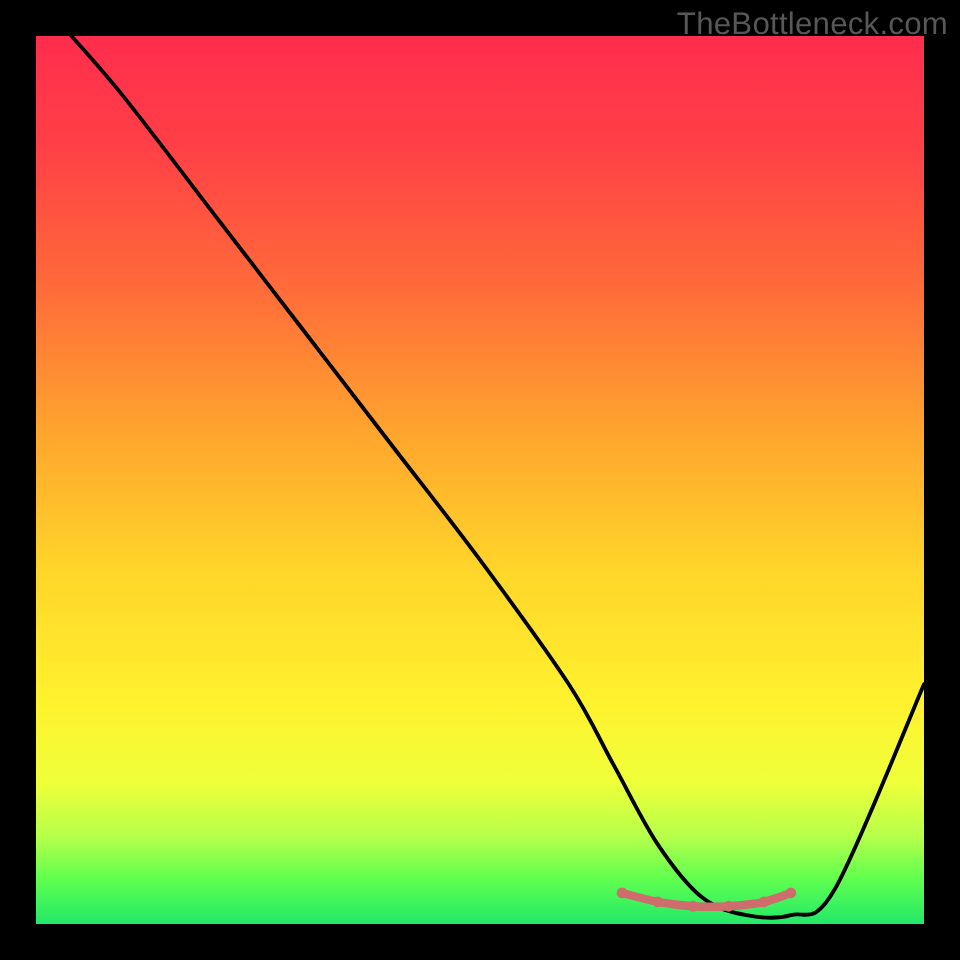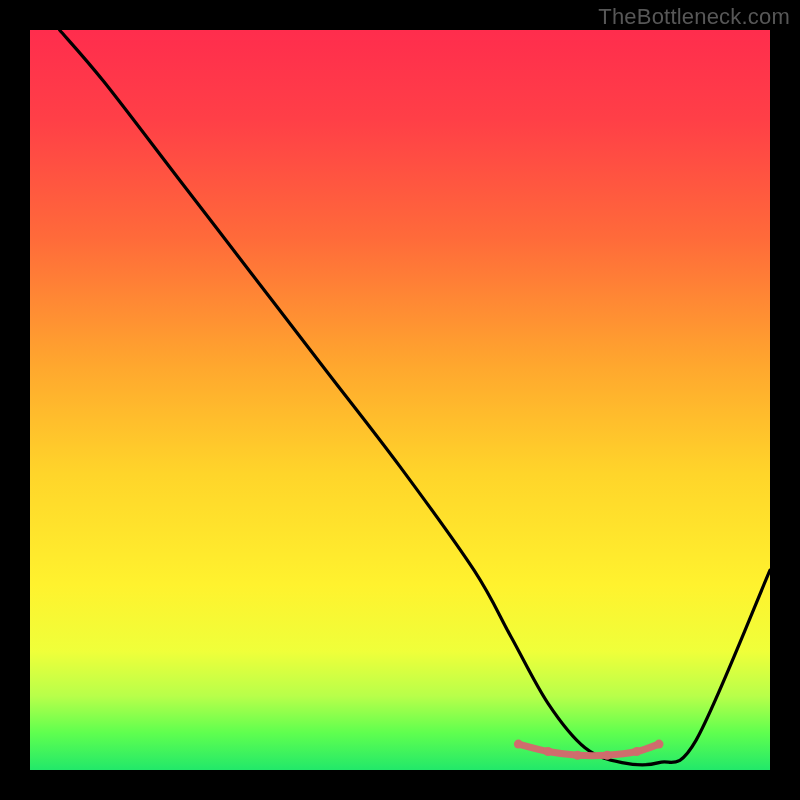--- a/index.html
+++ b/index.html
@@ -38,21 +38,21 @@
       #b8ff4a 90%,
       #5fff4f 95%,
       #22e86a 100%
     );
   }
   .watermark {
     position: absolute;
     top: 4px;
     right: 10px;
     color: #575757;
-    font-size: 22px;
+    font-size: 26px;
     font-weight: 500;
     letter-spacing: 0.2px;
   }
   svg.curve {
     position: absolute;
     left: 0;
     top: 0;
     width: 740px;
     height: 740px;
     overflow: visible;

